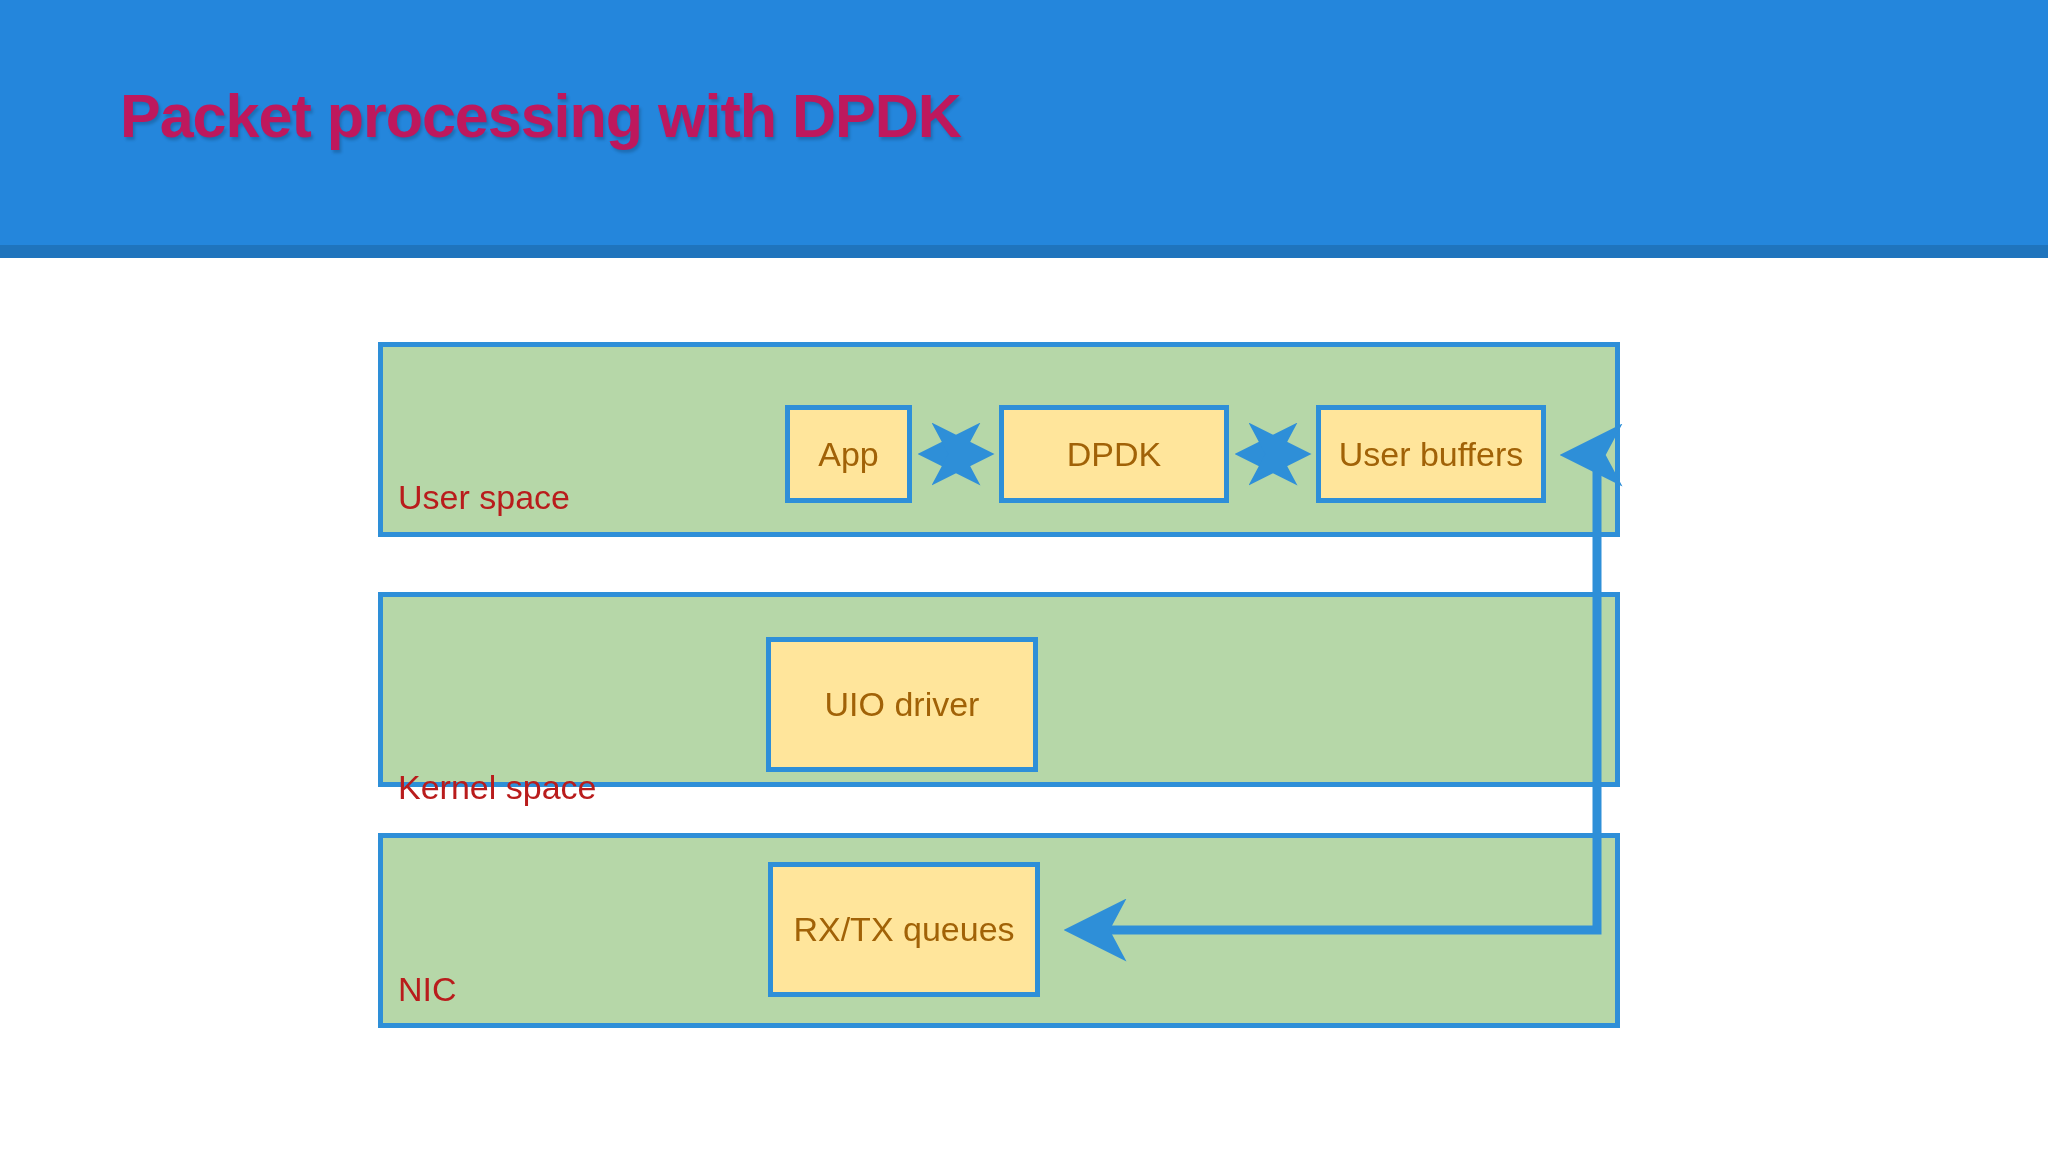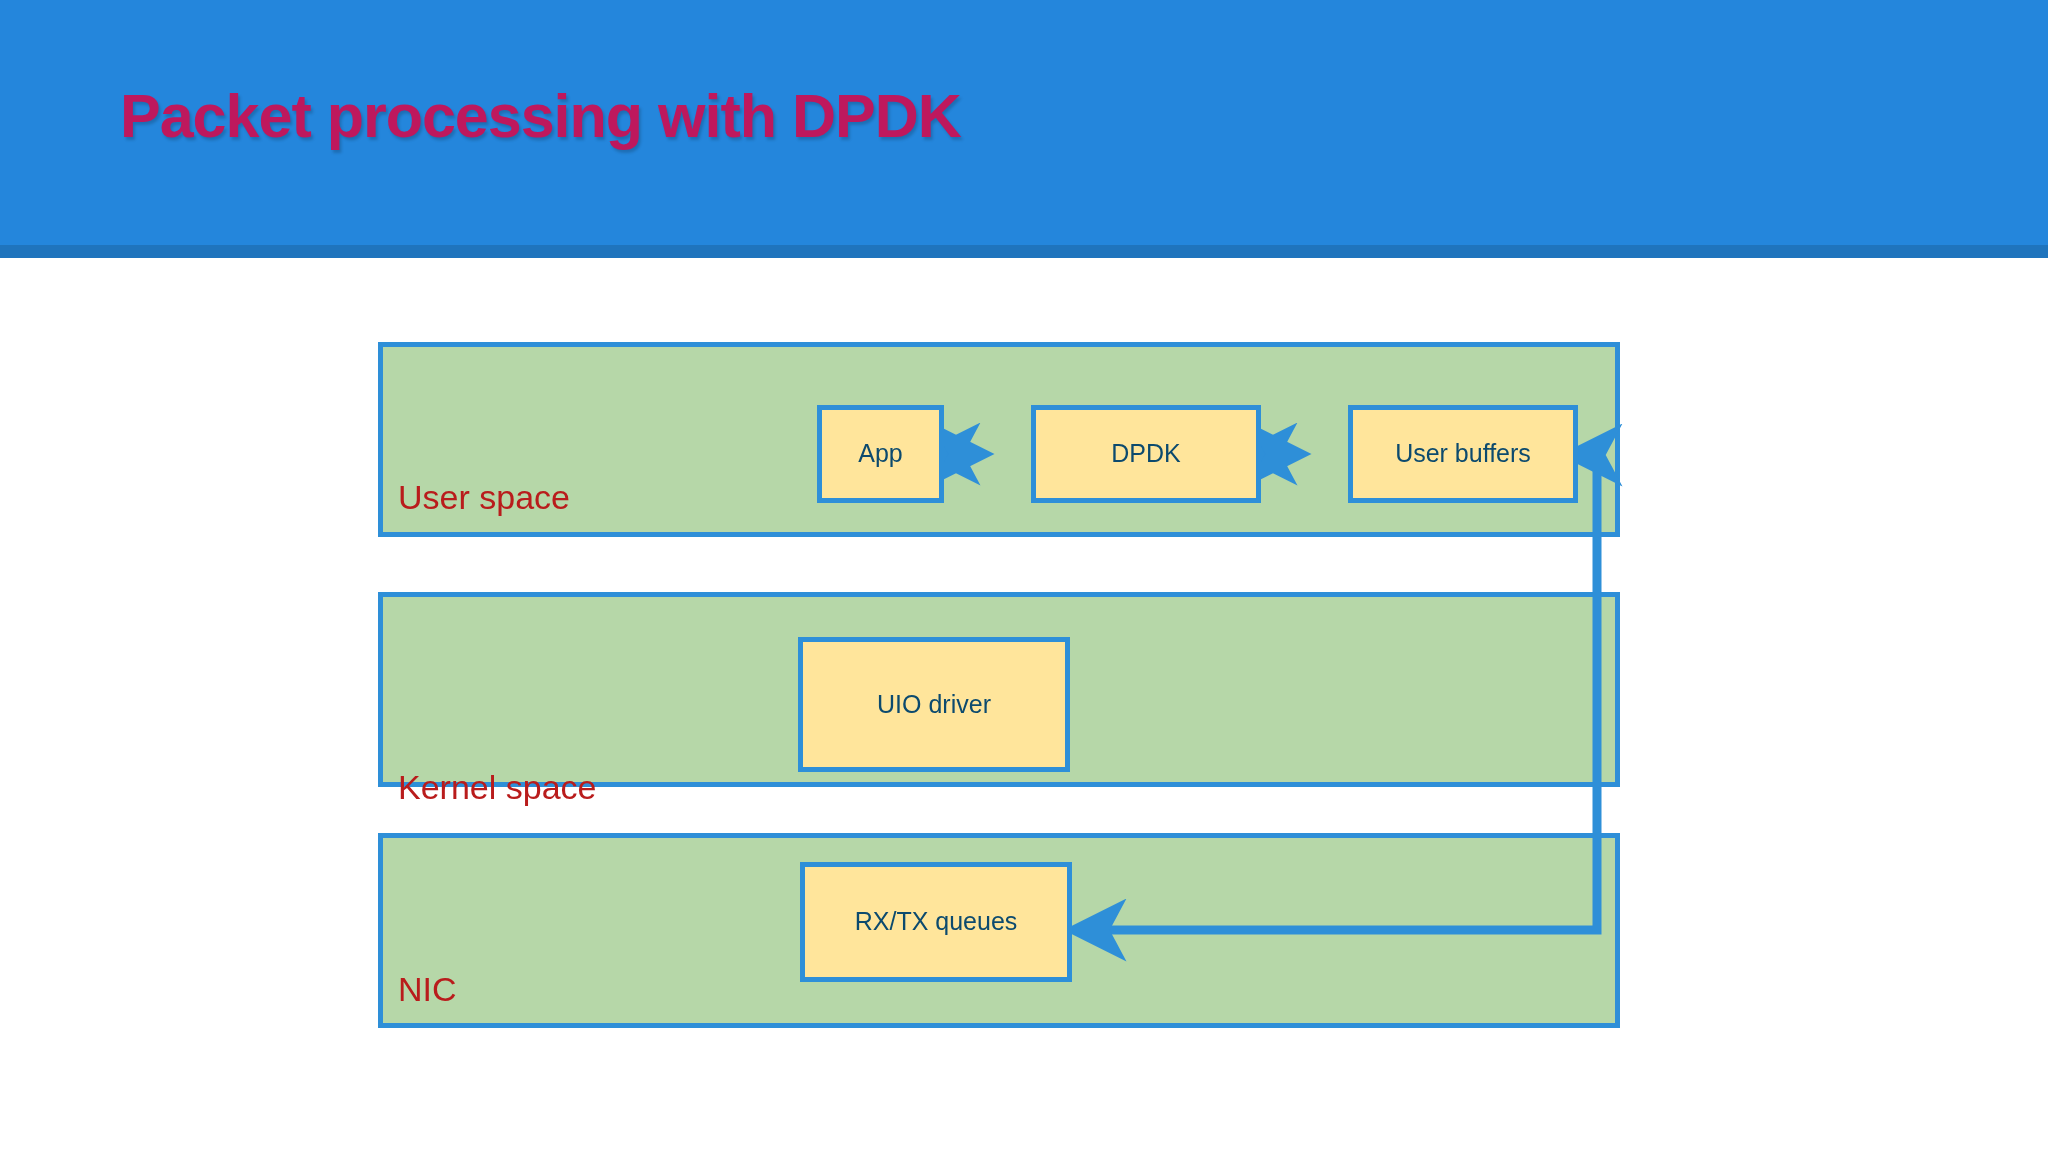--- a/index.html
+++ b/index.html
@@ -77,42 +77,41 @@
 
   .node {
     position: absolute;
     background: #ffe59b;
     border: 5px solid #2e8fd8;
     box-sizing: border-box;
     display: flex;
     align-items: center;
     justify-content: center;
     text-align: center;
-    font-size: 25px;
-    color: #0c4a6e;
+    font-size: 34px;
+    color: #a16207;
     line-height: 1.25;
     z-index: 3;
-    margin-left: 32px;
   }
 
   
   #zone-user   { left: 378px; top: 342px; width: 1242px; height: 195px; }
   #zone-kernel { left: 378px; top: 592px; width: 1242px; height: 195px; }
   #zone-nic    { left: 378px; top: 833px; width: 1242px; height: 195px; }
 
   #zone-user-label   { left: 398px; top: 478px; }
   #zone-kernel-label { left: 398px; top: 728px; margin-top: 40px; }
   #zone-nic-label    { left: 398px; top: 970px; }
 
   
   #node-app   { left: 785px;  top: 405px; width: 127px; height: 98px; }
   #node-dpdk  { left: 999px;  top: 405px; width: 230px; height: 98px; }
   #node-ring  { left: 1316px; top: 405px; width: 230px; height: 98px; }
   #node-uio   { left: 766px;  top: 637px; width: 272px; height: 135px; }
-  #node-rxtx  { left: 768px;  top: 862px; width: 272px; height: 120px; }
+  #node-rxtx  { left: 768px;  top: 862px; width: 272px; height: 135px; }
 </style>
 </head>
 <body>
 
 <div id="title-banner"></div>
 <div id="title-underline"></div>
 <div id="slide-title">Packet processing with DPDK</div>
 
 <div id="diagram">
 

